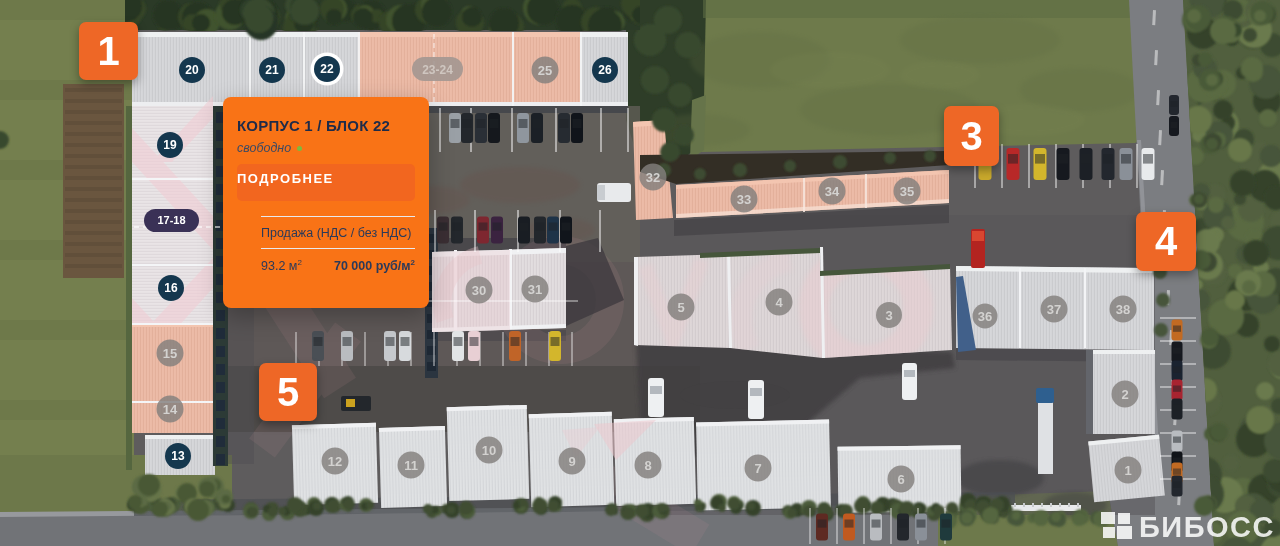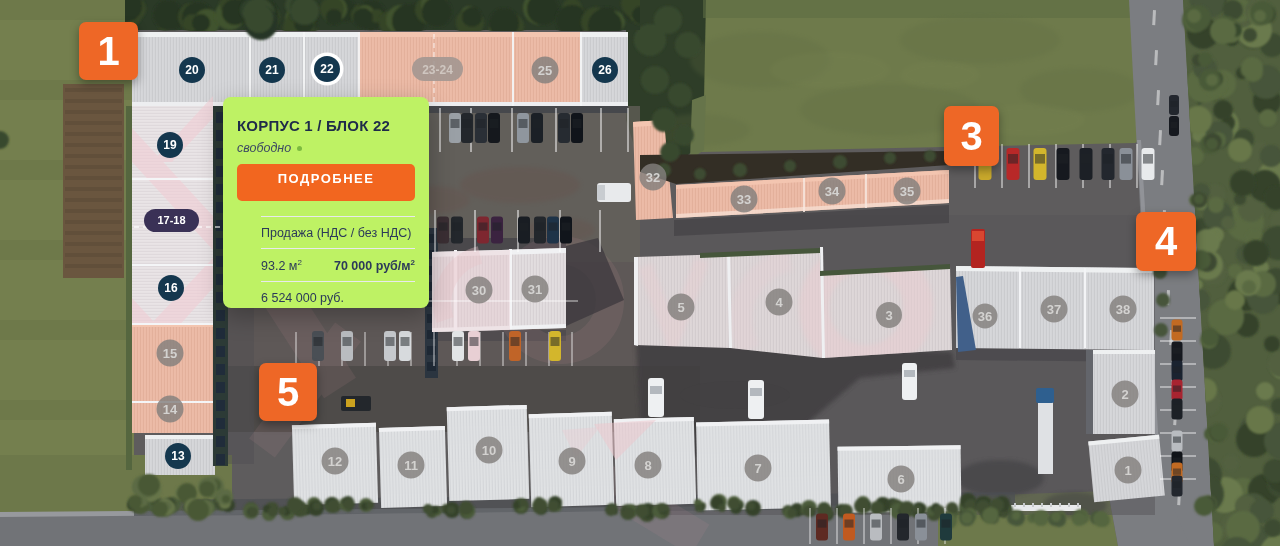--- a/index.html
+++ b/index.html
@@ -1,25 +1,25 @@
 <!DOCTYPE html>
 <html><head><meta charset="utf-8">
 <style>
 html,body{margin:0;padding:0;background:#555;}
 #stage{position:relative;width:1280px;height:546px;overflow:hidden;font-family:"Liberation Sans",sans-serif;}
 #stage > svg{position:absolute;left:0;top:0;}
 #logo svg{position:relative;}
 .mk{position:absolute;background:#ee6726;color:#fff;font-weight:bold;text-align:center;border-radius:7px;box-shadow:0 4px 10px rgba(0,0,0,.35);}
 .mk span{display:block;font-size:40px;}
-#card{position:absolute;left:223px;top:97px;width:206px;height:211px;background:#bef264;border-radius:8px;box-shadow:0 8px 24px rgba(0,0,0,.28);color:#233050;}
+#card{position:absolute;left:223px;top:97px;width:206px;height:211px;background:#f97316;border-radius:8px;box-shadow:0 8px 24px rgba(0,0,0,.28);color:#233050;}
 #card .in{padding:14px 14px 0 14px;}
 #card h3{margin:6px 0 0 0;font-size:15px;letter-spacing:.2px;color:#1e2b49;}
 #card .st{font-size:12.5px;color:#3d4a63;margin-top:7px;font-style:italic;}
 #card .dot{display:inline-block;width:5px;height:5px;border-radius:2.5px;background:#7cba3f;margin-left:6px;vertical-align:middle;}
-#card .btn{margin-top:9px;height:37px;background:#f2661f;border-radius:5px;color:#fff;font-weight:bold;font-size:13px;letter-spacing:1.5px;text-align:center;line-height:30px;}
+#card .btn{margin-top:9px;height:37px;background:#f2661f;border-radius:5px;color:#fff;font-weight:bold;font-size:13px;letter-spacing:1.5px;text-align:left;line-height:30px;}
 #card .row{border-top:1px solid #e8e9ed;font-size:12.5px;color:#2c3a59;padding:9px 0 8px 0;margin-left:24px;}
 #card .row.f{margin-top:15px;}
 #card .r2 b{font-weight:bold;float:right;}
 sup{font-size:8px;}
 #logo{position:absolute;left:1101px;top:511px;color:rgba(255,255,255,.85);font-weight:bold;font-size:29px;letter-spacing:1.5px;white-space:nowrap;}
 #logo svg{vertical-align:-4px;margin-right:5px;}
 </style></head><body>
 <div id="stage">
 <svg width="1280" height="546" viewBox="0 0 1280 546">
       <defs>
@@ -1353,15 +1353,20 @@
 <div class="mk" style="left:259px;top:363px;width:58px;height:58px;">
       <span style="line-height:58px;">5</span>
     </div>
 <div id="card">
       <div class="in">
 <h3>КОРПУС 1 / БЛОК 22</h3>
 <div class="st">свободно<span class="dot"></span></div>
 <div class="btn">ПОДРОБНЕЕ</div>
 <div class="row f">Продажа (НДС / без НДС)</div>
 <div class="row r2">93.2 м<sup>2</sup><b>70 000 руб/м<sup>2</sup></b></div>
-<div class="row">6 524 000 руб.</div>
 </div>
     </div>
+<div id="logo"><svg width="33" height="29" viewBox="0 0 33 29" fill="rgba(255,255,255,.85)">
+        <rect x="0" y="0" width="14" height="12"></rect>
+        <rect x="17" y="1" width="12" height="11"></rect>
+        <rect x="2" y="15" width="12" height="11"></rect>
+        <rect x="16" y="14" width="15" height="13"></rect>
+      </svg><span>БИБОСС</span></div>
 </div>
 </body></html>

